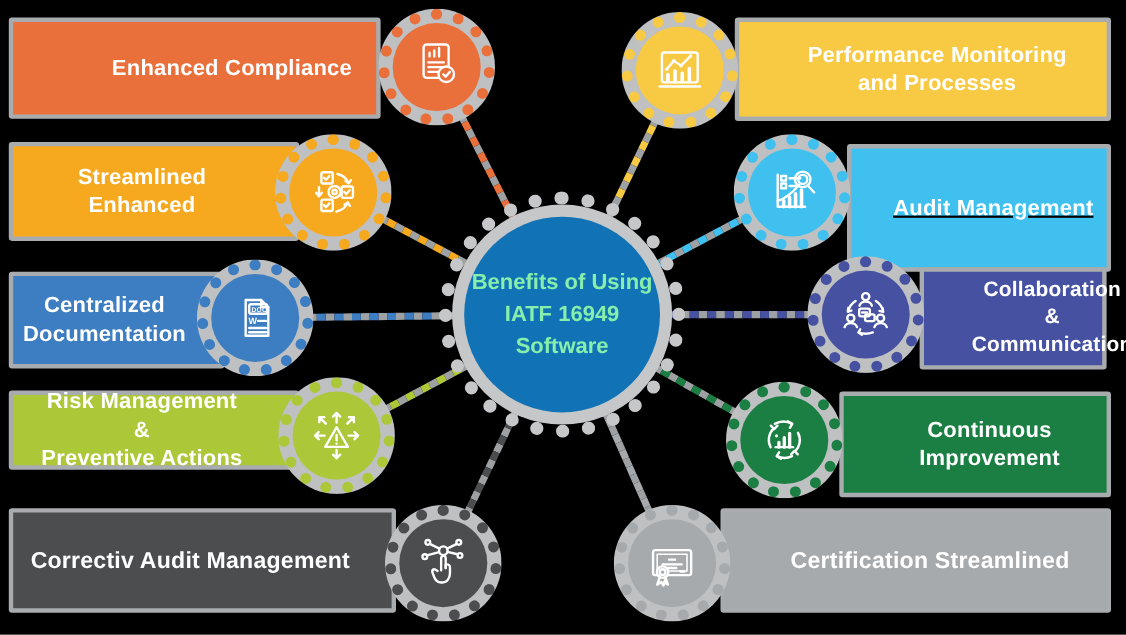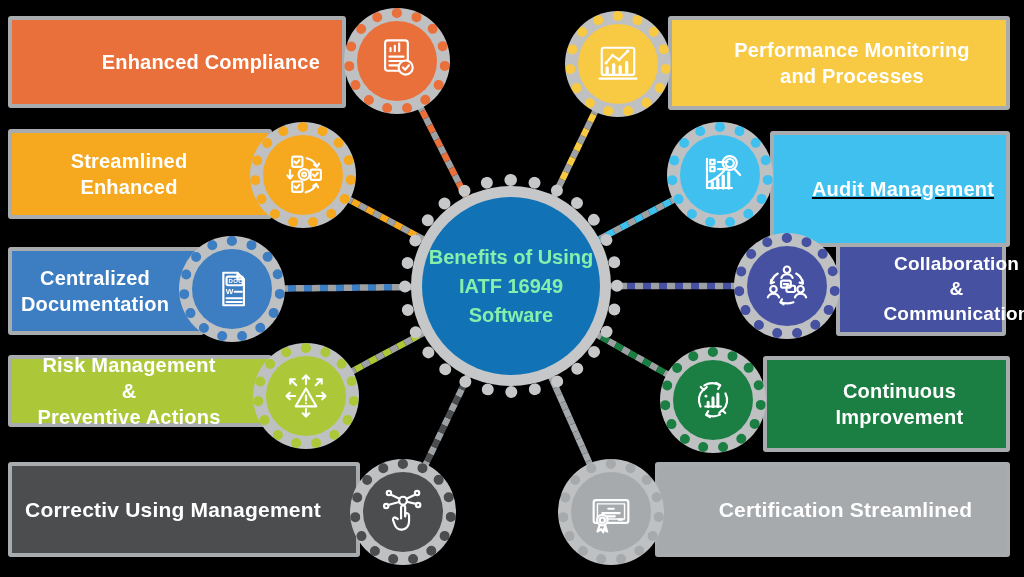--- a/index.html
+++ b/index.html
@@ -177,21 +177,21 @@
           <path d="M15 14l-5.5-5.5 M9.5 12.7V8.5h4.2"></path>
           <path d="M33 14l5.5-5.5 M34.3 8.5h4.2v4.2"></path>
         </svg>
       </div>
     </div>
   </div>
 
   
   <div class="item i4 left" style="--c: #4C4D4F;">
     <div class="banner big">
-      <span class="label">Correctiv Using Management</span>
+      <span class="label">Correctiv Audit Management</span>
     </div>
     <div class="badge">
       <div class="badge-core">
         <svg viewBox="0 0 48 48">
           <circle cx="24" cy="13.5" r="3.6"></circle>
           <circle cx="11" cy="6.5" r="2"></circle>
             <circle cx="37" cy="6.5" r="2"></circle>
           <circle cx="8.5" cy="18.5" r="2"></circle>
             <circle cx="38" cy="17.5" r="2"></circle>
           <path d="M20.8 11.8L13 8 M27.2 11.8L35 8 M20.5 14.7l-9.5 2.6 M27.5 14.5l8.5 2"></path>

